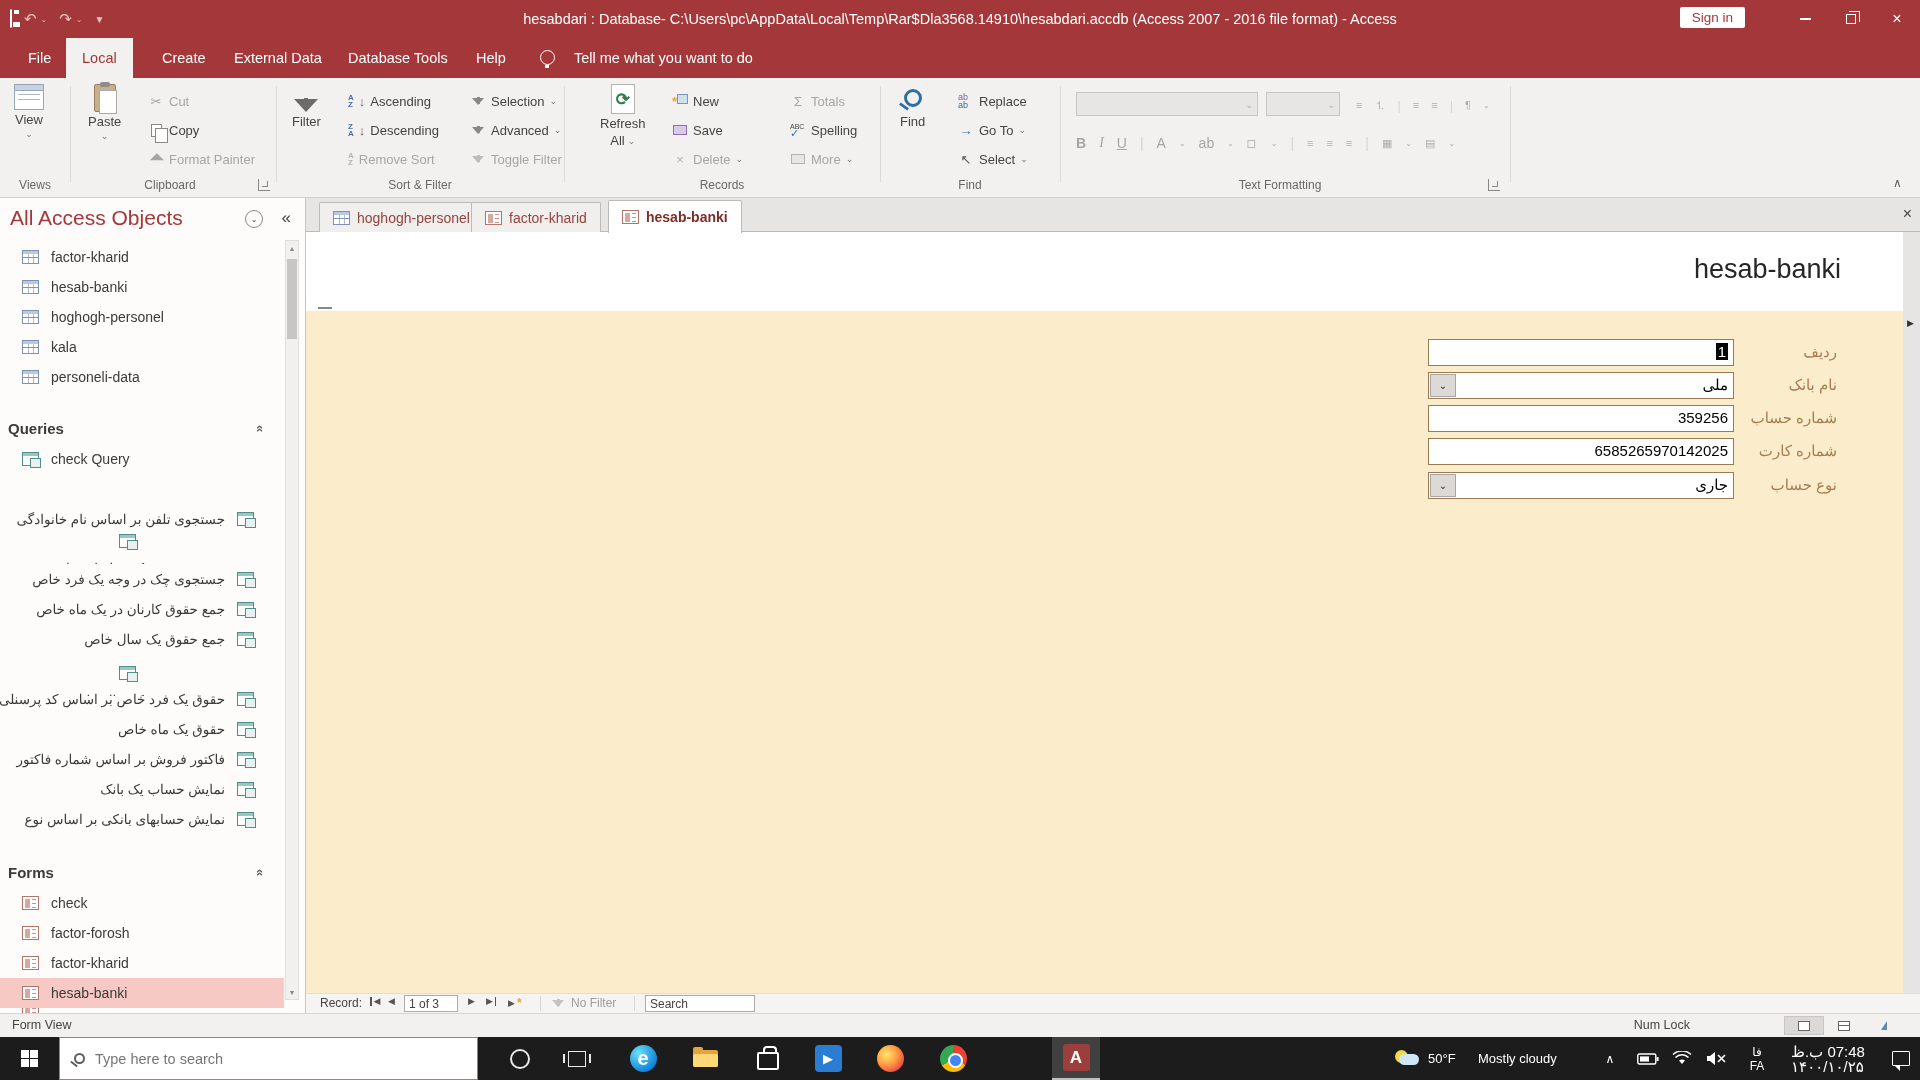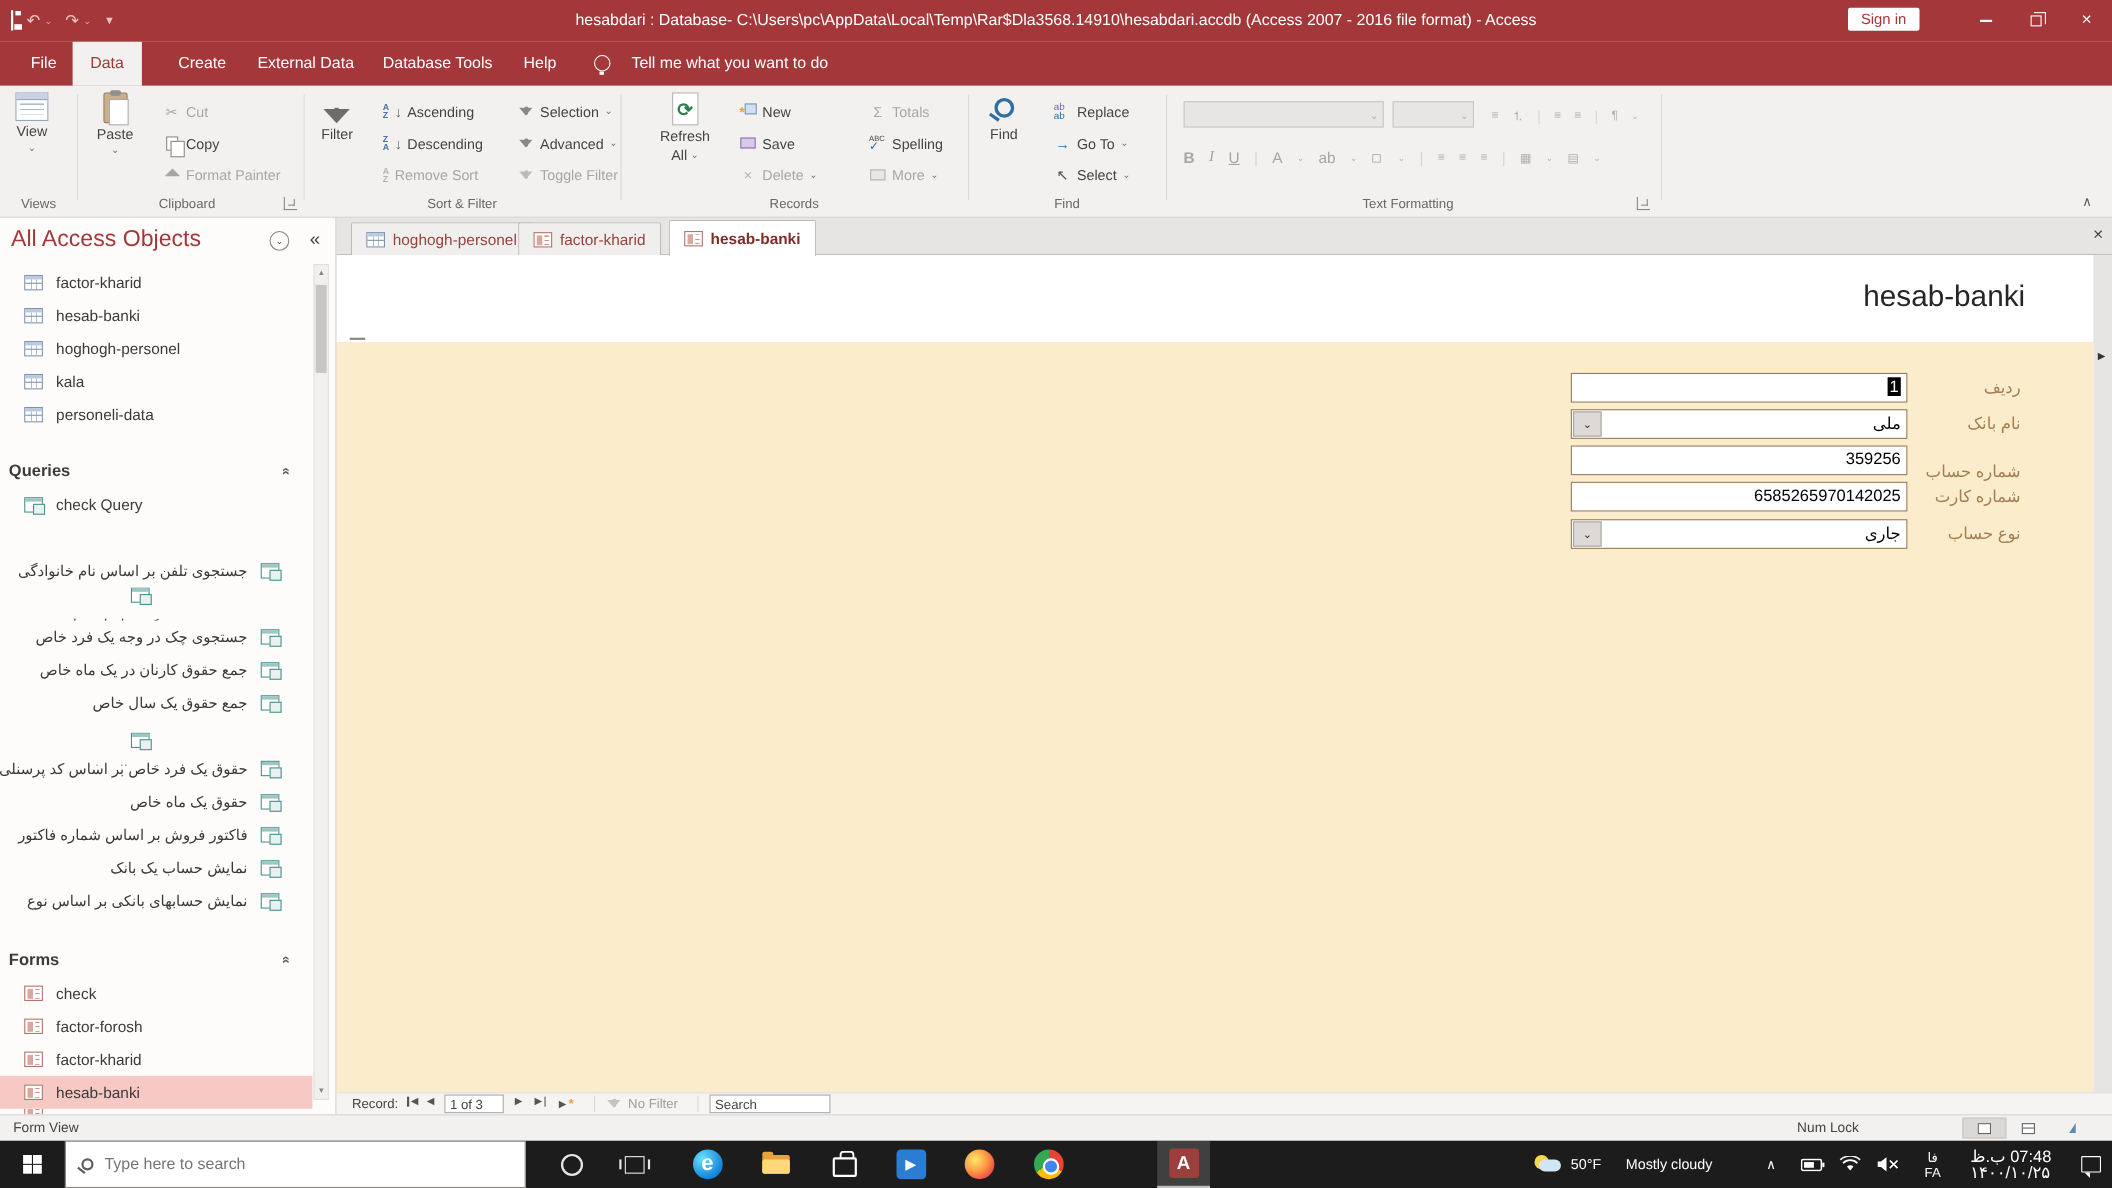--- a/index.html
+++ b/index.html
@@ -185,21 +185,21 @@
         <span class="min-ico"></span>
       </div>
     <div class="winbtn" style="right:46px;">
         <span class="restore-ico"></span>
       </div>
     <div class="winbtn" style="right:0;">×</div>
   </div>
 
   <div class="menubar">
     <div class="mtab" style="left:12px;">File</div>
-    <div class="mtab active" style="left:66px;">Data</div>
+    <div class="mtab active" style="left:66px;">Local</div>
     <div class="mtab" style="left:146px;">Create</div>
     <div class="mtab" style="left:218px;">External Data</div>
     <div class="mtab" style="left:332px;">Database Tools</div>
     <div class="mtab" style="left:460px;">Help</div>
     <div class="bulb" style="left:540px;"></div>
     <div class="mtab" style="left:558px;">Tell me what you want to do</div>
   </div>
 
   <div class="ribbon">
 
@@ -537,21 +537,21 @@
     <div class="fbox" style="top:28px;">
       <span class="val selchip">1</span>
     </div>
 
     <div class="flabel" style="right:66px; top:65px;">نام بانک</div>
     <div class="fbox" style="top:61px;">
       <span class="combo-btn">⌄</span>
       <span class="val">ملی</span>
     </div>
 
-    <div class="flabel" style="right:66px; top:98px;margin-top:11px;">شماره حساب</div>
+    <div class="flabel" style="right:66px; top:98px;">شماره حساب</div>
     <div class="fbox" style="top:94px;">
       <span class="val">359256</span>
     </div>
 
     <div class="flabel" style="right:66px; top:131px;">شماره کارت</div>
     <div class="fbox" style="top:127px;">
       <span class="val">6585265970142025</span>
     </div>
 
     <div class="flabel" style="right:66px; top:165px;">نوع حساب</div>

